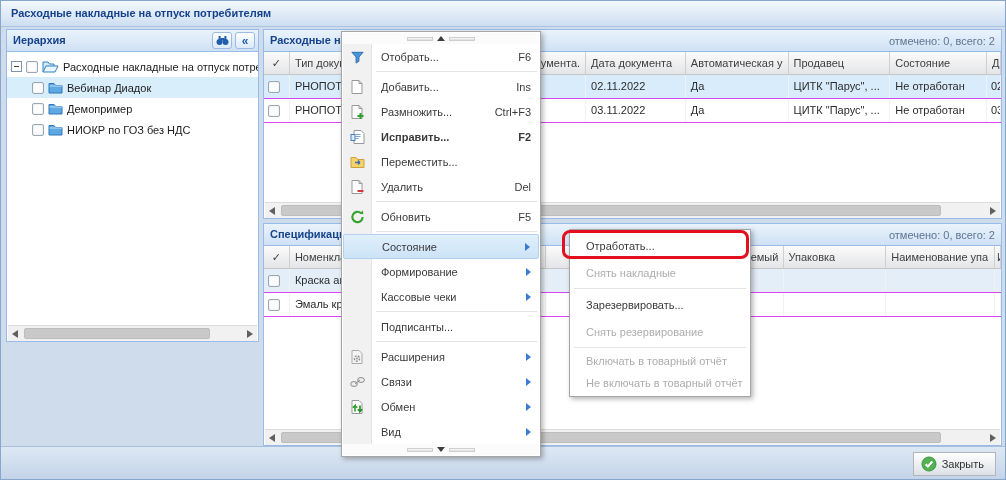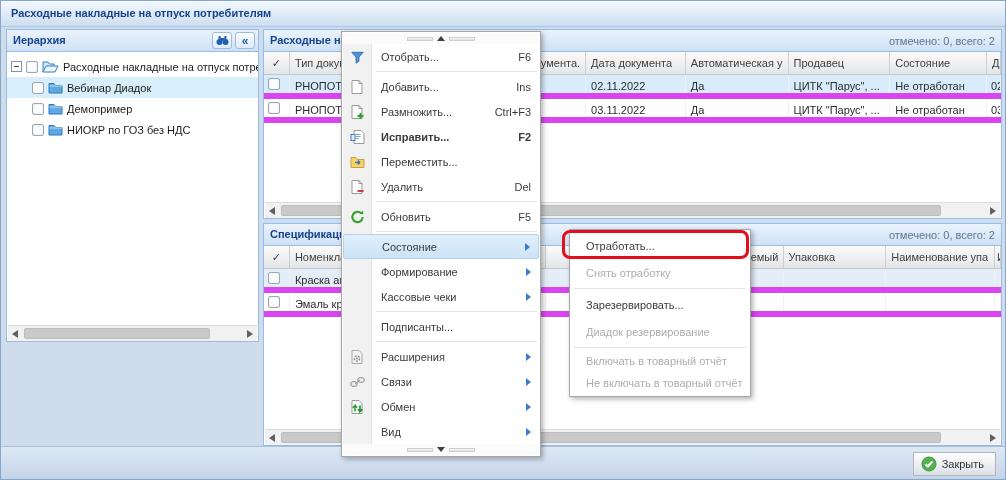--- a/index.html
+++ b/index.html
@@ -31,21 +31,21 @@
   .tico { margin-right:4px; flex:0 0 auto; display:inline-flex; }
 
   
   .ghead { position:absolute; left:0; right:0; top:22px; height:23px; display:flex;
     background:linear-gradient(#fbfbfb,#e4e5e7); border-bottom:1px solid #c6c6c6; }
   .gc { height:100%; display:flex; align-items:center; padding:0 5px; border-right:1px solid #cfcfcf;
     overflow:hidden; white-space:nowrap; color:#3e3e3e; cursor:pointer; }
   .gc.center { justify-content:center; padding:0; }
   .gc.right { justify-content:flex-end; }
   .grows { position:absolute; left:0; right:0; top:45px; }
-  .grow { height:24px; display:flex; background:#fff; border-bottom:6px solid #d946ef; cursor:pointer; }
+  .grow { height:24px; display:flex; background:#fff; border-bottom:1px solid #d946ef; cursor:pointer; }
   .grow.sel-blue { background:#d9ecfb; }
   .grow.sel-spec { background:#e4eef8; }
   .gd { height:100%; padding:5px 5px 0 5px; border-right:1px solid #f1f1f1; overflow:hidden; white-space:nowrap; color:#2b2b2b; }
   .gd.center { display:flex; align-items:center; justify-content:center; padding:0; }
 
   
   .hs { position:absolute; left:1px; right:1px; bottom:0; height:16px; background:#f1f1f1; border-top:1px solid #dcdcdc; }
   .sa { position:absolute; top:4px; width:0; height:0; cursor:pointer; }
   .sa.l { left:4px; border-top:4px solid transparent; border-bottom:4px solid transparent; border-right:6px solid #606060; }
   .sa.r { right:4px; border-top:4px solid transparent; border-bottom:4px solid transparent; border-left:6px solid #606060; }
@@ -394,28 +394,28 @@
       <span class="tri-down"></span>
       <span class="hint-line"></span>
     </div>
   </div>
 
   <div class="submenu">
     <div class="smi">
       <span>Отработать...</span>
     </div>
     <div class="smi dis">
-      <span>Снять отработку</span>
+      <span>Снять накладные</span>
     </div>
     <div class="sm-sep"></div>
     <div class="smi">
       <span>Зарезервировать...</span>
     </div>
     <div class="smi dis">
-      <span>Диадок резервирование</span>
+      <span>Снять резервирование</span>
     </div>
     <div class="sm-sep"></div>
     <div class="smi dis short">
       <span>Включать в товарный отчёт</span>
     </div>
     <div class="smi dis short">
       <span>Не включать в товарный отчёт</span>
     </div>
   </div>
 

